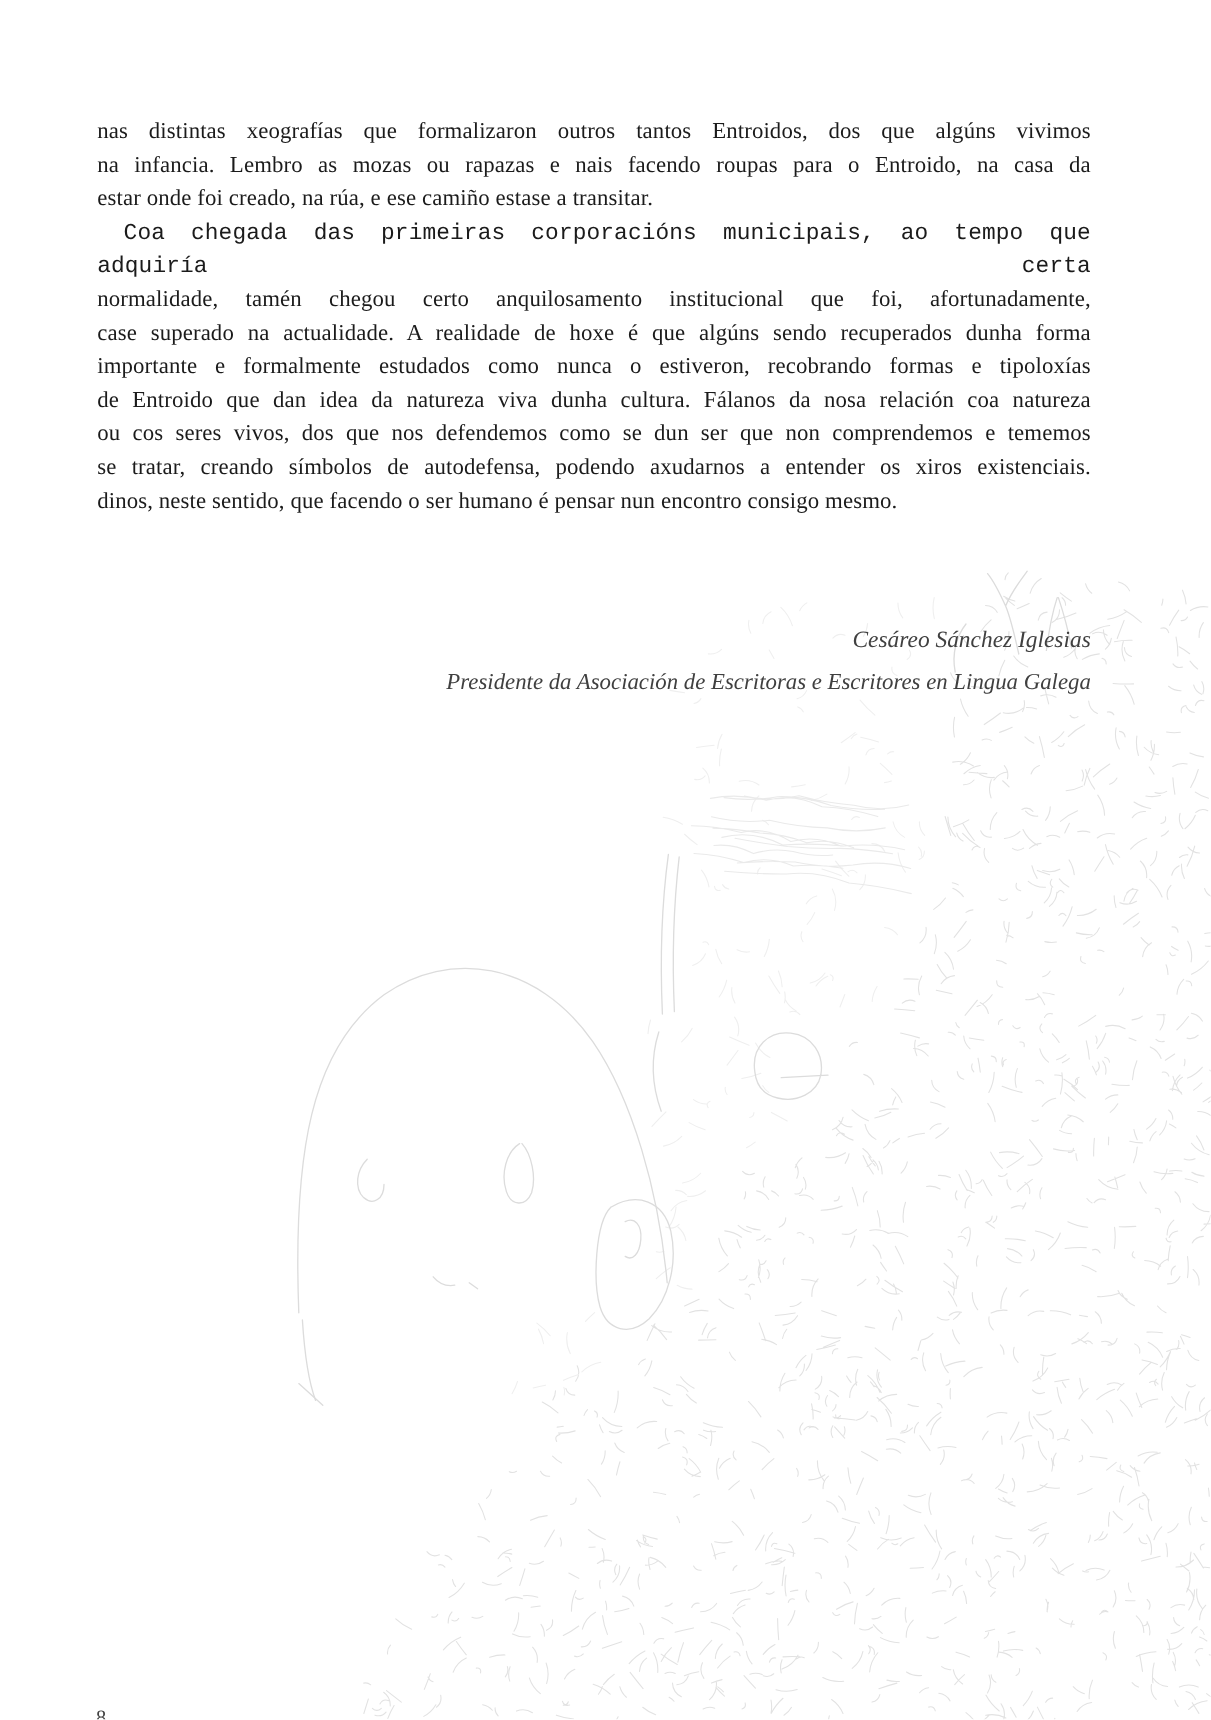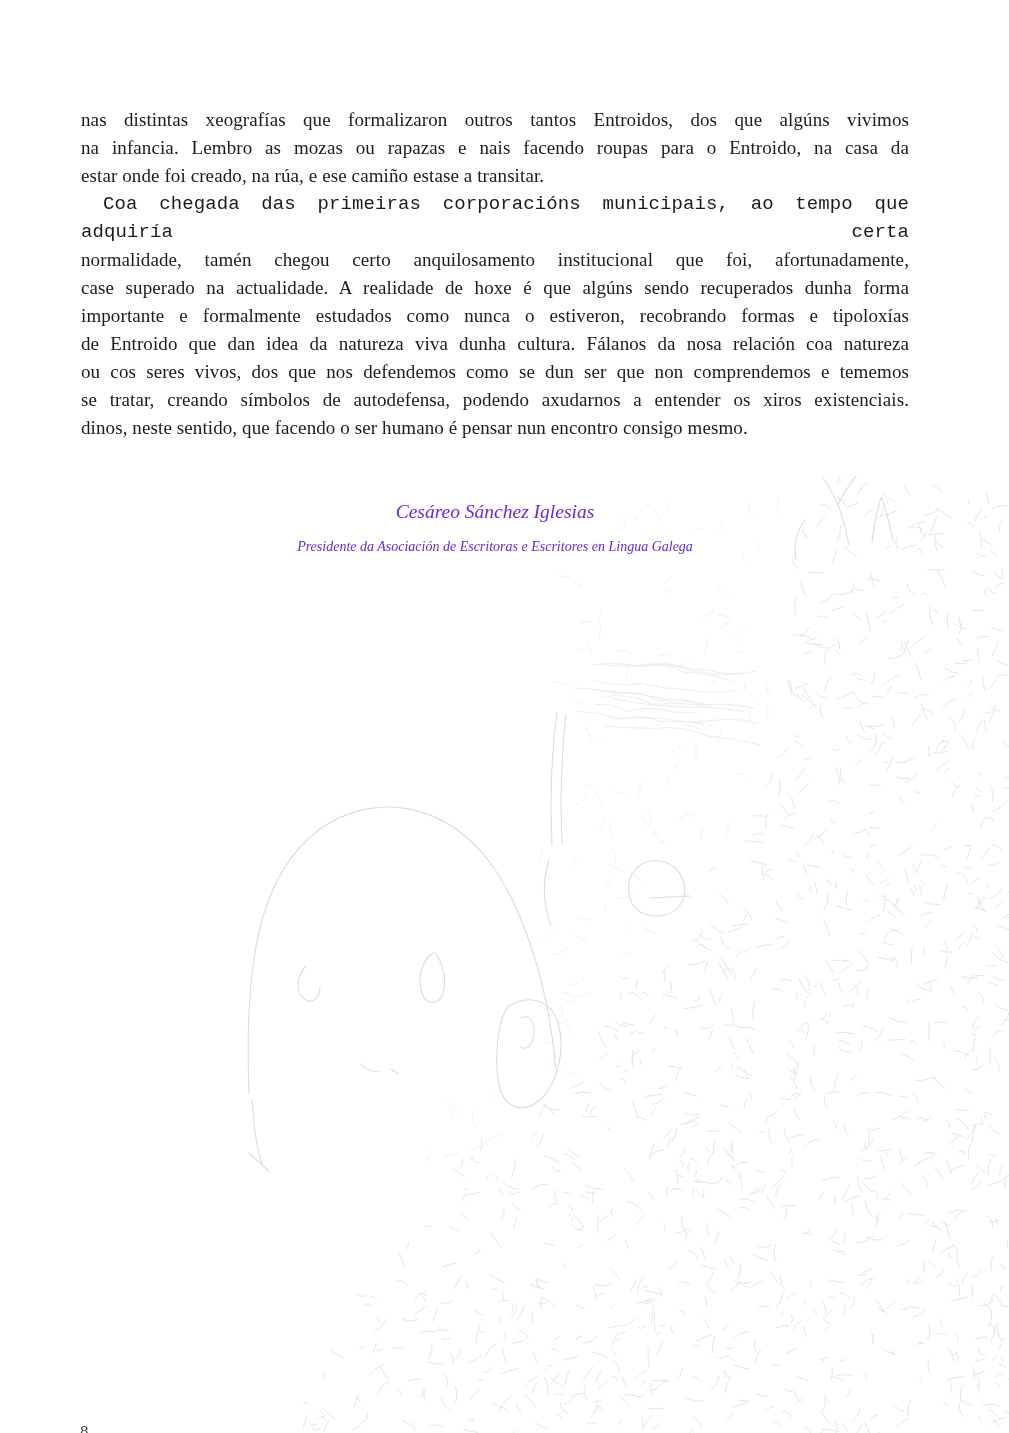--- a/index.html
+++ b/index.html
@@ -8,47 +8,47 @@
     width:1009px;height:1433px;
     background:#ffffff;
     overflow:hidden;
     font-family:"Liberation Serif", serif;
   }
   #sketch{
     position:absolute;left:0;top:0;width:1009px;height:1433px;
     z-index:0;
   }
   .content{
-    position:absolute;left:81px;top:106px;width:828px;z-index:1;
+    position:absolute;left:81px;top:96px;width:828px;z-index:1;
   }
   .para{margin:0;}
   .jline{
     font-size:19px;
     line-height:28px;
     color:#1b1b1b;
     text-align:justify;
     text-align-last:justify;
     white-space:normal;
     letter-spacing:0.1px;
   }
   .jline.last{text-align-last:left;}
   .jline.indent{text-indent:22px;font-family:Liberation Mono, monospace;}
   .signature{
-    margin-top:56px;
-    text-align:center;
+    margin-top:88px;
+    text-align:right;
     font-style:italic;
-    color:#6d28d9;
+    color:#404040;
   }
   .sig-name{
     margin:0 0 7px 0;
     font-size:19.5px;line-height:28px;
   }
   .sig-title{
     margin:0;
-    font-size:14px;line-height:28px;
+    font-size:19px;line-height:28px;
   }
   .page-number{
     position:absolute;
     left:80px;top:1422px;
     z-index:1;
     font-size:17px;color:#444;
   }
 </style>
 </head>
 <body>

